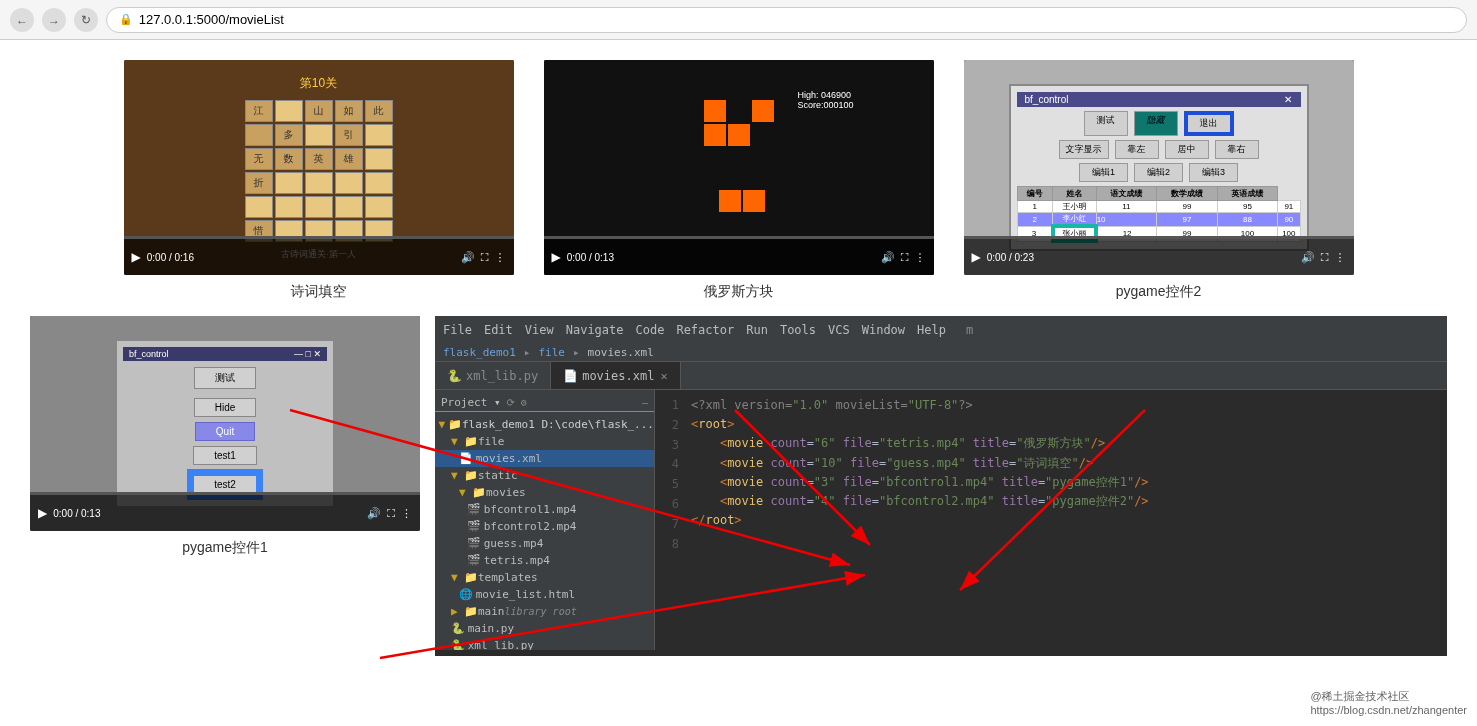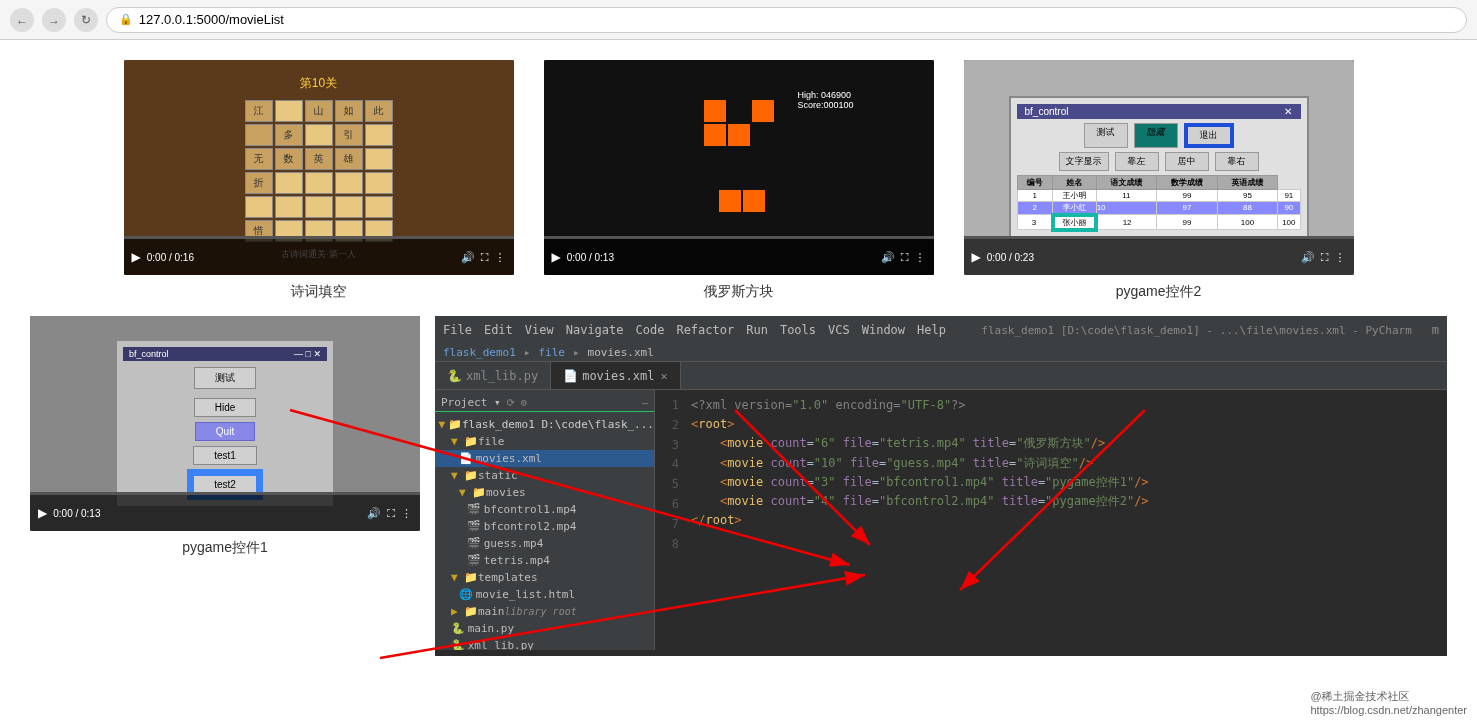--- a/index.html
+++ b/index.html
@@ -423,20 +423,25 @@
             <div style="display:flex;gap:6px;margin-bottom:4px;justify-content:center;">
               <div style="background:#d0d0d0;border:1px solid #999;font-size:9px;padding:2px 12px;">测试</div>
               <div style="background:#0f766e;border:1px solid #999;font-size:9px;padding:2px 12px;font-style:italic;">隐藏</div>
               <div style="background:#d0d0d0;border:4px solid #1d4ed8;font-size:9px;padding:2px 12px;">退出</div>
             </div>
             <div style="display:flex;gap:6px;margin-bottom:4px;justify-content:center;">
               <div style="background:#d0d0d0;border:1px solid #999;font-size:9px;padding:2px 6px;">文字显示</div>
               <div style="background:#d0d0d0;border:1px solid #999;font-size:9px;padding:2px 12px;">靠左</div>
               <div style="background:#d0d0d0;border:1px solid #999;font-size:9px;padding:2px 12px;">居中</div>
               <div style="background:#d0d0d0;border:1px solid #999;font-size:9px;padding:2px 12px;">靠右</div>
+            </div>
+            <div style="display:flex;gap:6px;margin-bottom:4px;justify-content:center;">
+              <div style="background:#d0d0d0;border:1px solid #999;font-size:9px;padding:2px 12px;">编辑1</div>
+              <div style="background:#d0d0d0;border:1px solid #999;font-size:9px;padding:2px 12px;">编辑2</div>
+              <div style="background:#d0d0d0;border:1px solid #999;font-size:9px;padding:2px 12px;">编辑3</div>
             </div>
             <table style="width:100%;border-collapse:collapse;font-size:8px;">
               <tbody>
                   <tr style="background:#aaa;">
                 <th style="border:1px solid #999;padding:1px 3px;">编号</th>
                 <th style="border:1px solid #999;padding:1px 3px;">姓名</th>
                 <th style="border:1px solid #999;padding:1px 3px;">语文成绩</th>
                 <th style="border:1px solid #999;padding:1px 3px;">数学成绩</th>
                 <th style="border:1px solid #999;padding:1px 3px;">英语成绩</th>
               </tr>
@@ -531,21 +536,20 @@
         <span>Edit</span>
         <span>View</span>
         <span>Navigate</span>
         <span>Code</span>
         <span>Refactor</span>
         <span>Run</span>
         <span>Tools</span>
         <span>VCS</span>
         <span>Window</span>
         <span>Help</span>
-        <span class="ide-title-suffix">flask_demo1 [D:\code\flask_demo1] - ...\file\movies.xml - PyCharm</span>
         <span style="margin-left:8px;color:#888;font-size:12px;cursor:pointer;">m</span>
       </div>
 
       <div style="background:#3c3f41;padding:2px 8px;font-size:11px;color:#888;display:flex;gap:8px;border-bottom:1px solid #555;">
         <span style="cursor:pointer;color:#6a9fd8;">flask_demo1</span>
         <span>▸</span>
         <span style="cursor:pointer;color:#6a9fd8;">file</span>
         <span>▸</span>
         <span style="cursor:pointer;color:#bbb;">movies.xml</span>
       </div>
@@ -652,21 +656,21 @@
             <div>2</div>
             <div>3</div>
             <div>4</div>
             <div>5</div>
             <div>6</div>
             <div>7</div>
             <div>8</div>
           </div>
           <div class="code-content">
             <div class="code-line">
-              <span class="xml-decl">&lt;?xml version=</span><span class="xml-val">"1.0"</span><span class="xml-decl"> encoding=</span><span class="xml-val">"UTF-8"</span><span class="xml-decl">?&gt;</span>
+              <span class="xml-decl">&lt;?xml version=</span><span class="xml-val">"1.0"</span><span class="xml-decl"> movieList=</span><span class="xml-val">"UTF-8"</span><span class="xml-decl">?&gt;</span>
             </div>
             <div class="code-line">
               <span class="xml-bracket">&lt;</span><span class="xml-tag">root</span><span class="xml-bracket">&gt;</span>
             </div>
             <div class="code-line">
               <span style="color:#bbb;">&nbsp;&nbsp;&nbsp;&nbsp;</span><span class="xml-bracket">&lt;</span><span class="xml-tag">movie</span> <span class="xml-attr">count</span>=<span class="xml-val">"6"</span> <span class="xml-attr">file</span>=<span class="xml-val">"tetris.mp4"</span> <span class="xml-attr">title</span>=<span class="xml-val">"俄罗斯方块"</span><span class="xml-bracket">/&gt;</span>
             </div>
             <div class="code-line">
               <span style="color:#bbb;">&nbsp;&nbsp;&nbsp;&nbsp;</span><span class="xml-bracket">&lt;</span><span class="xml-tag">movie</span> <span class="xml-attr">count</span>=<span class="xml-val">"10"</span> <span class="xml-attr">file</span>=<span class="xml-val">"guess.mp4"</span> <span class="xml-attr">title</span>=<span class="xml-val">"诗词填空"</span><span class="xml-bracket">/&gt;</span>
             </div>

